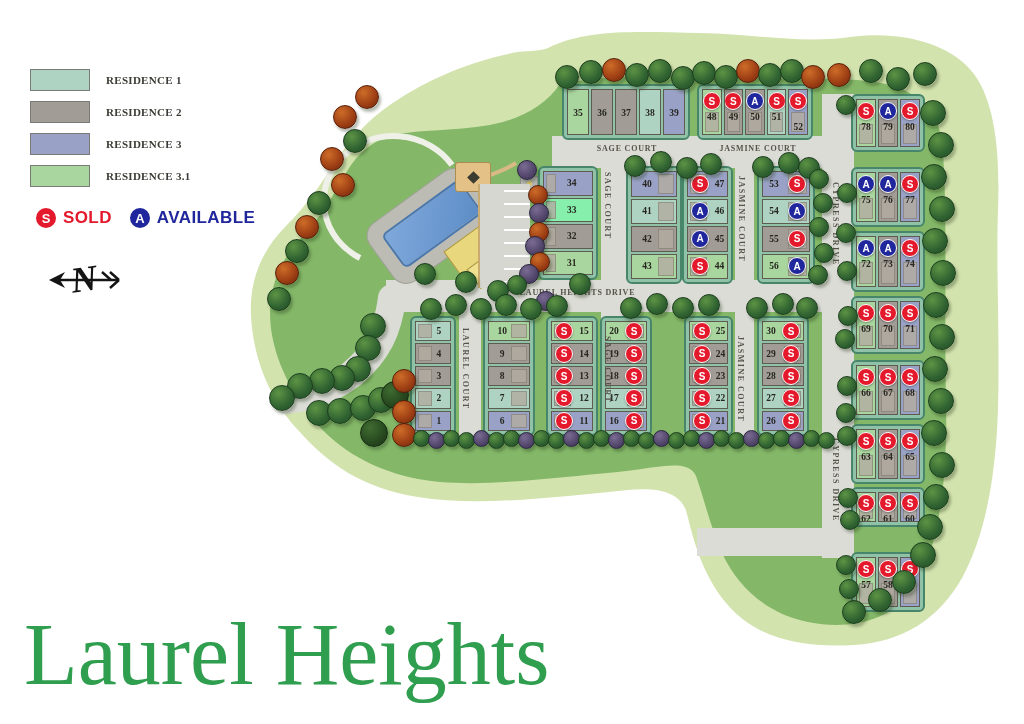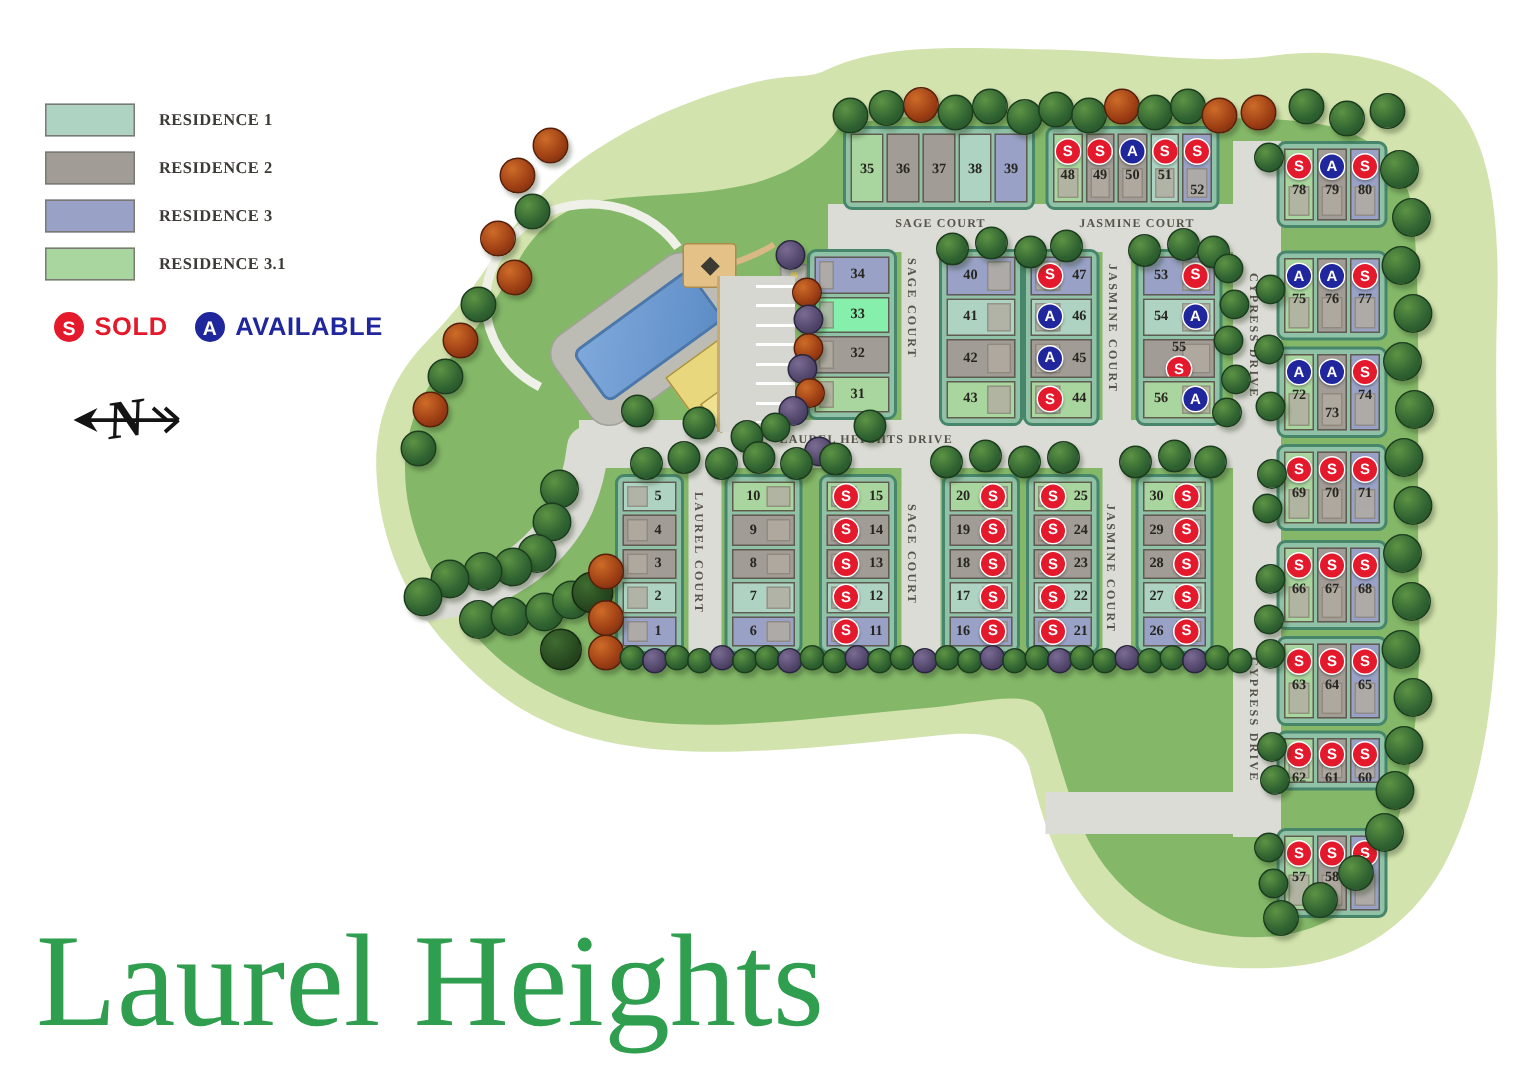--- a/index.html
+++ b/index.html
@@ -223,21 +223,21 @@
     </div>
     <div class="band v" style="left: 851px; top: 231px; width: 74px; height: 61px;">
       <div class="lot v" style="background: rgb(169, 213, 158);">
         <div class="bld" style="left: 2px; right: 2px; bottom: 2px; height: 40%;"></div>
         <span class="badge" style="background: rgb(32, 38, 155); margin-top: 2px;">A</span>
         <span class="num" style="margin-top: 2px;">72</span>
       </div>
       <div class="lot v" style="background: rgb(162, 156, 151);">
         <div class="bld" style="left: 2px; right: 2px; bottom: 2px; height: 40%;"></div>
         <span class="badge" style="background: rgb(32, 38, 155); margin-top: 2px;">A</span>
-        <span class="num" style="margin-top: 14px;">73</span>
+        <span class="num" style="margin-top: 2px;">73</span>
       </div>
       <div class="lot v" style="background: rgb(153, 162, 198);">
         <div class="bld" style="left: 2px; right: 2px; bottom: 2px; height: 40%;"></div>
         <span class="badge" style="background: rgb(228, 25, 44); margin-top: 2px;">S</span>
         <span class="num" style="margin-top: 2px;">74</span>
       </div>
     </div>
     <div class="band v" style="left: 851px; top: 296px; width: 74px; height: 58px;">
       <div class="lot v" style="background: rgb(169, 213, 158);">
         <div class="bld" style="left: 2px; right: 2px; bottom: 2px; height: 40%;"></div>
@@ -385,21 +385,21 @@
       <div class="lot" style="background: rgb(153, 162, 198);">
         <div class="bld" style="top: 2px; bottom: 2px; right: 2px; width: 38%;"></div>
         <span class="num">53</span>
         <span class="badge" style="background: rgb(228, 25, 44);">S</span>
       </div>
       <div class="lot" style="background: rgb(174, 211, 194);">
         <div class="bld" style="top: 2px; bottom: 2px; right: 2px; width: 38%;"></div>
         <span class="num">54</span>
         <span class="badge" style="background: rgb(32, 38, 155);">A</span>
       </div>
-      <div class="lot" style="background: rgb(162, 156, 151); flex-direction: column;">
+      <div class="lot" style="background: rgb(162, 156, 151);">
         <div class="bld" style="top: 2px; bottom: 2px; right: 2px; width: 38%;"></div>
         <span class="num">55</span>
         <span class="badge" style="background: rgb(228, 25, 44);">S</span>
       </div>
       <div class="lot" style="background: rgb(169, 213, 158);">
         <div class="bld" style="top: 2px; bottom: 2px; right: 2px; width: 38%;"></div>
         <span class="num">56</span>
         <span class="badge" style="background: rgb(32, 38, 155);">A</span>
       </div>
     </div>
@@ -467,21 +467,21 @@
         <div class="bld" style="top: 2px; bottom: 2px; left: 2px; width: 38%;"></div>
         <span class="badge" style="background: rgb(228, 25, 44);">S</span>
         <span class="num">12</span>
       </div>
       <div class="lot" style="background: rgb(153, 162, 198);">
         <div class="bld" style="top: 2px; bottom: 2px; left: 2px; width: 38%;"></div>
         <span class="badge" style="background: rgb(228, 25, 44);">S</span>
         <span class="num">11</span>
       </div>
     </div>
-    <div class="band h" style="left: 628px; top: 316px; width: 52px; height: 120px;">
+    <div class="band h" style="left: 600px; top: 316px; width: 52px; height: 120px;">
       <div class="lot" style="background: rgb(169, 213, 158);">
         <div class="bld" style="top: 2px; bottom: 2px; right: 2px; width: 38%;"></div>
         <span class="num">20</span>
         <span class="badge" style="background: rgb(228, 25, 44);">S</span>
       </div>
       <div class="lot" style="background: rgb(162, 156, 151);">
         <div class="bld" style="top: 2px; bottom: 2px; right: 2px; width: 38%;"></div>
         <span class="num">19</span>
         <span class="badge" style="background: rgb(228, 25, 44);">S</span>
       </div>

